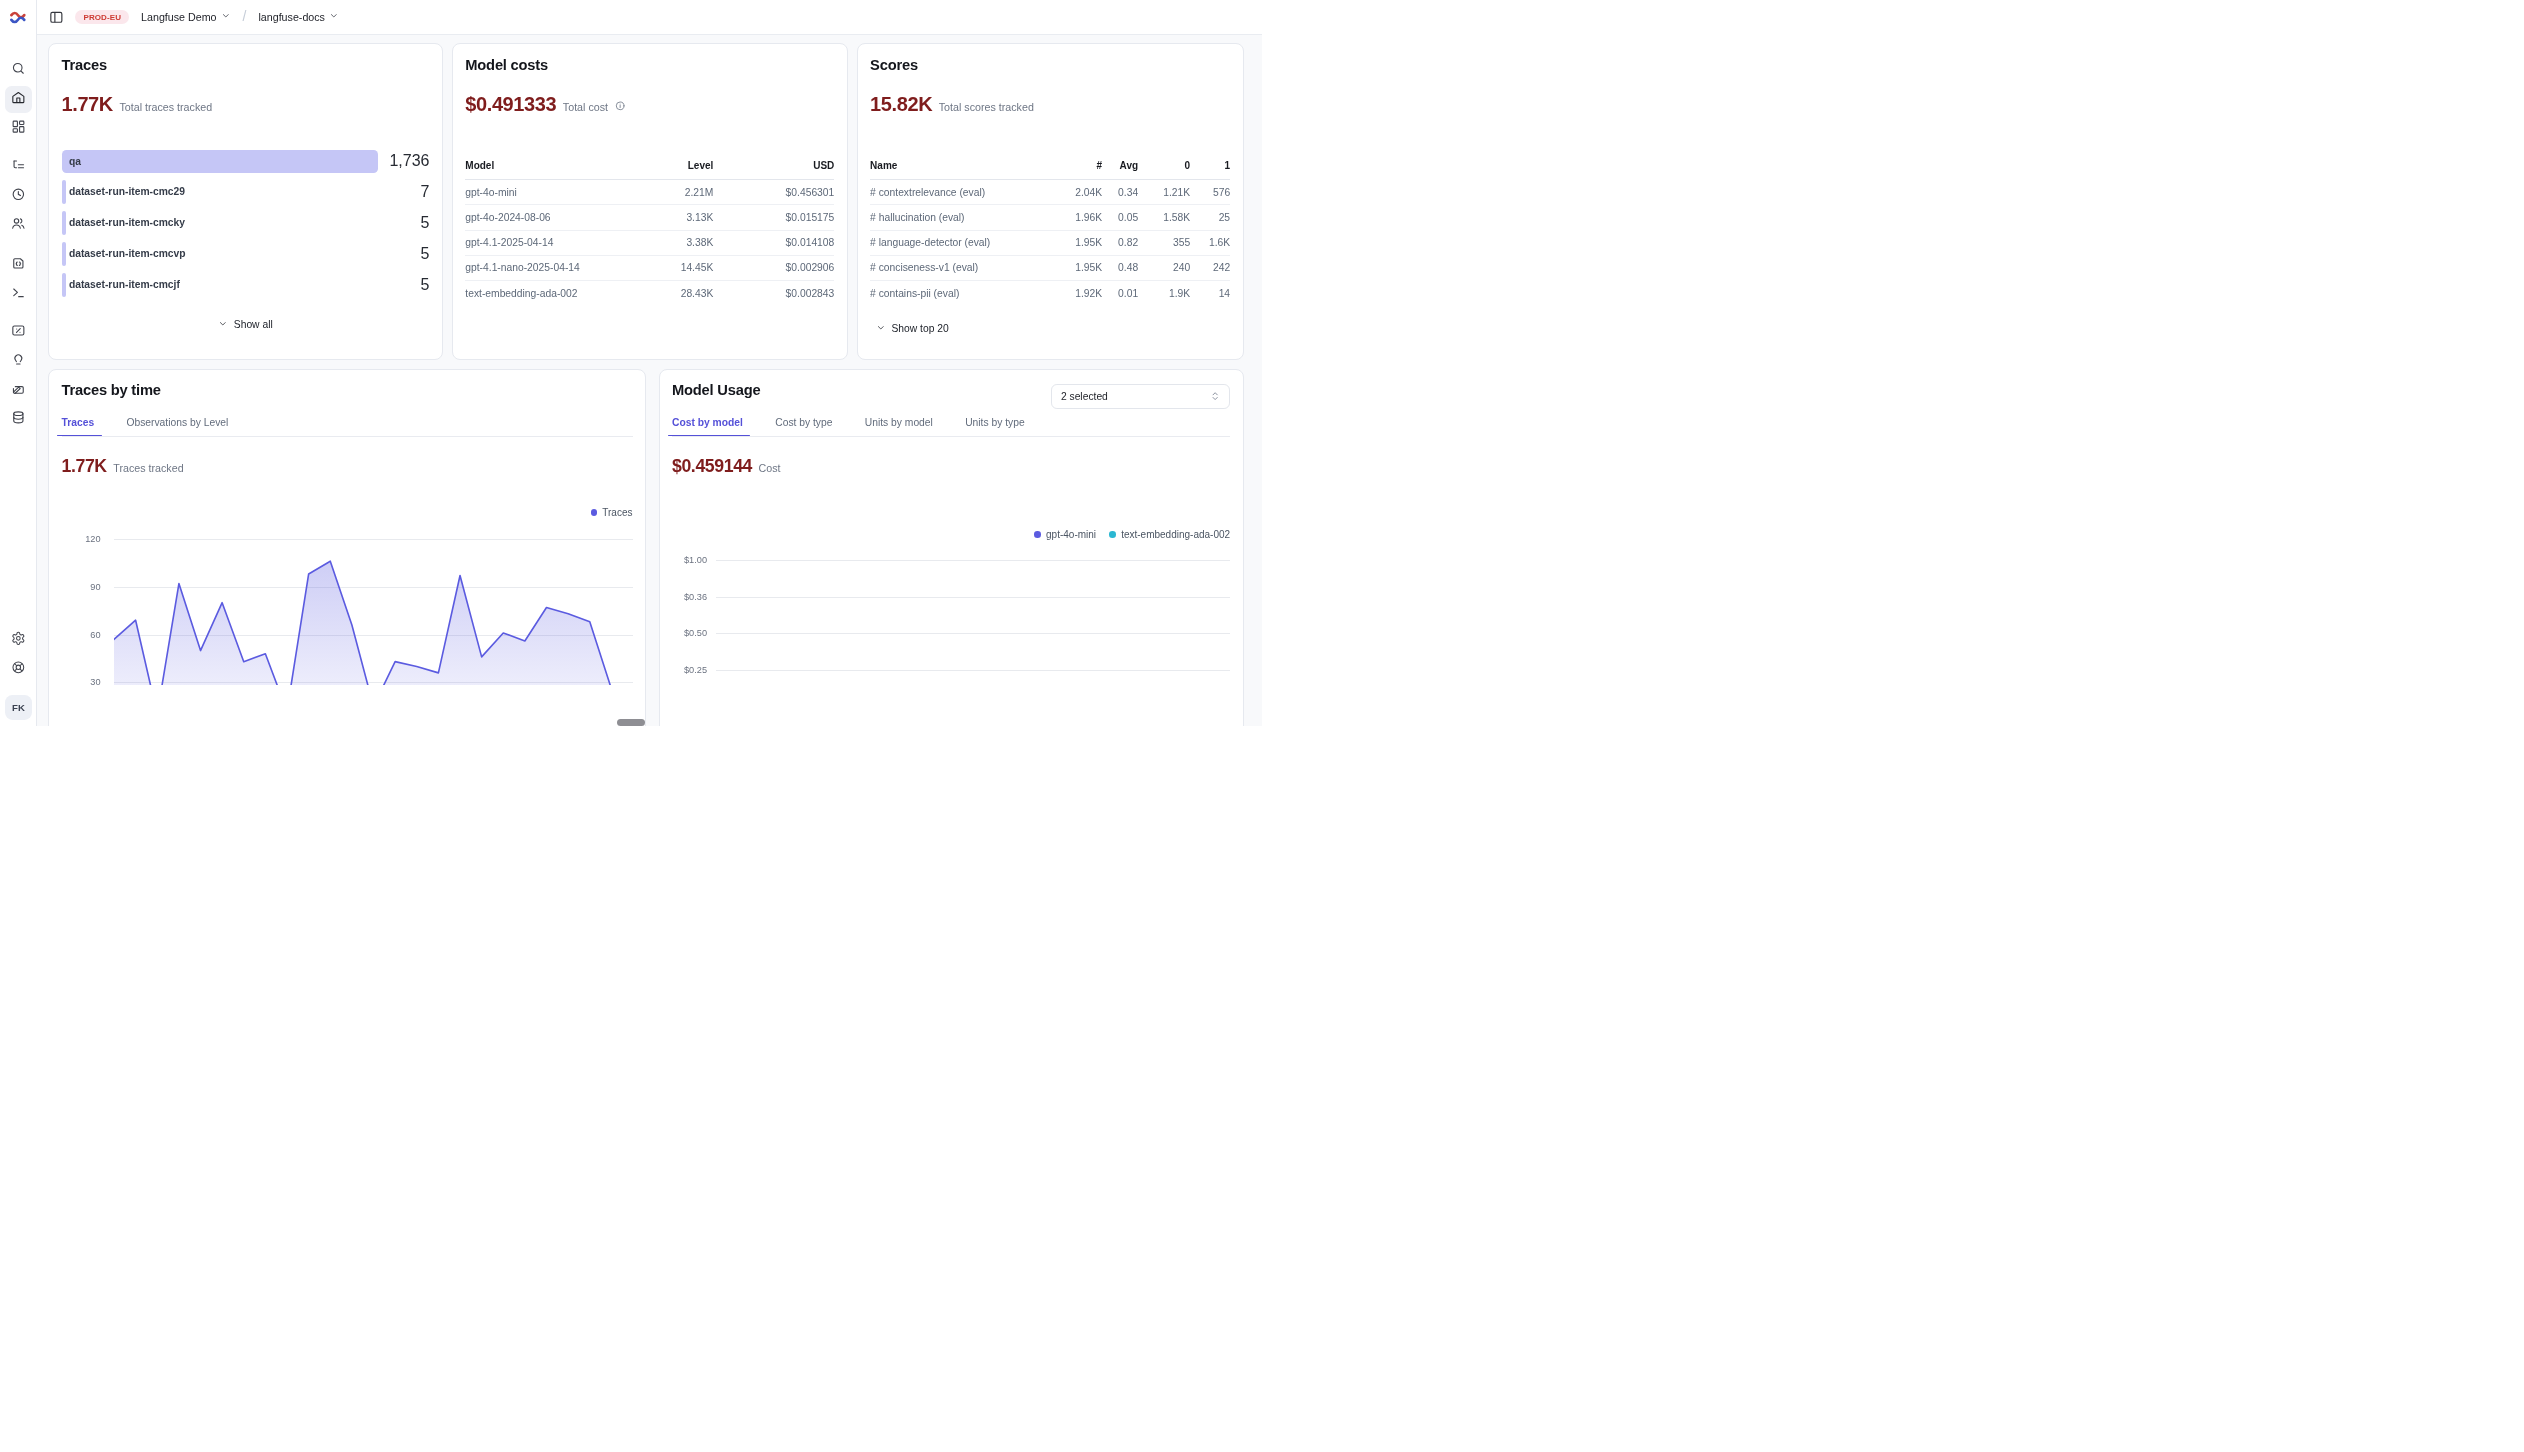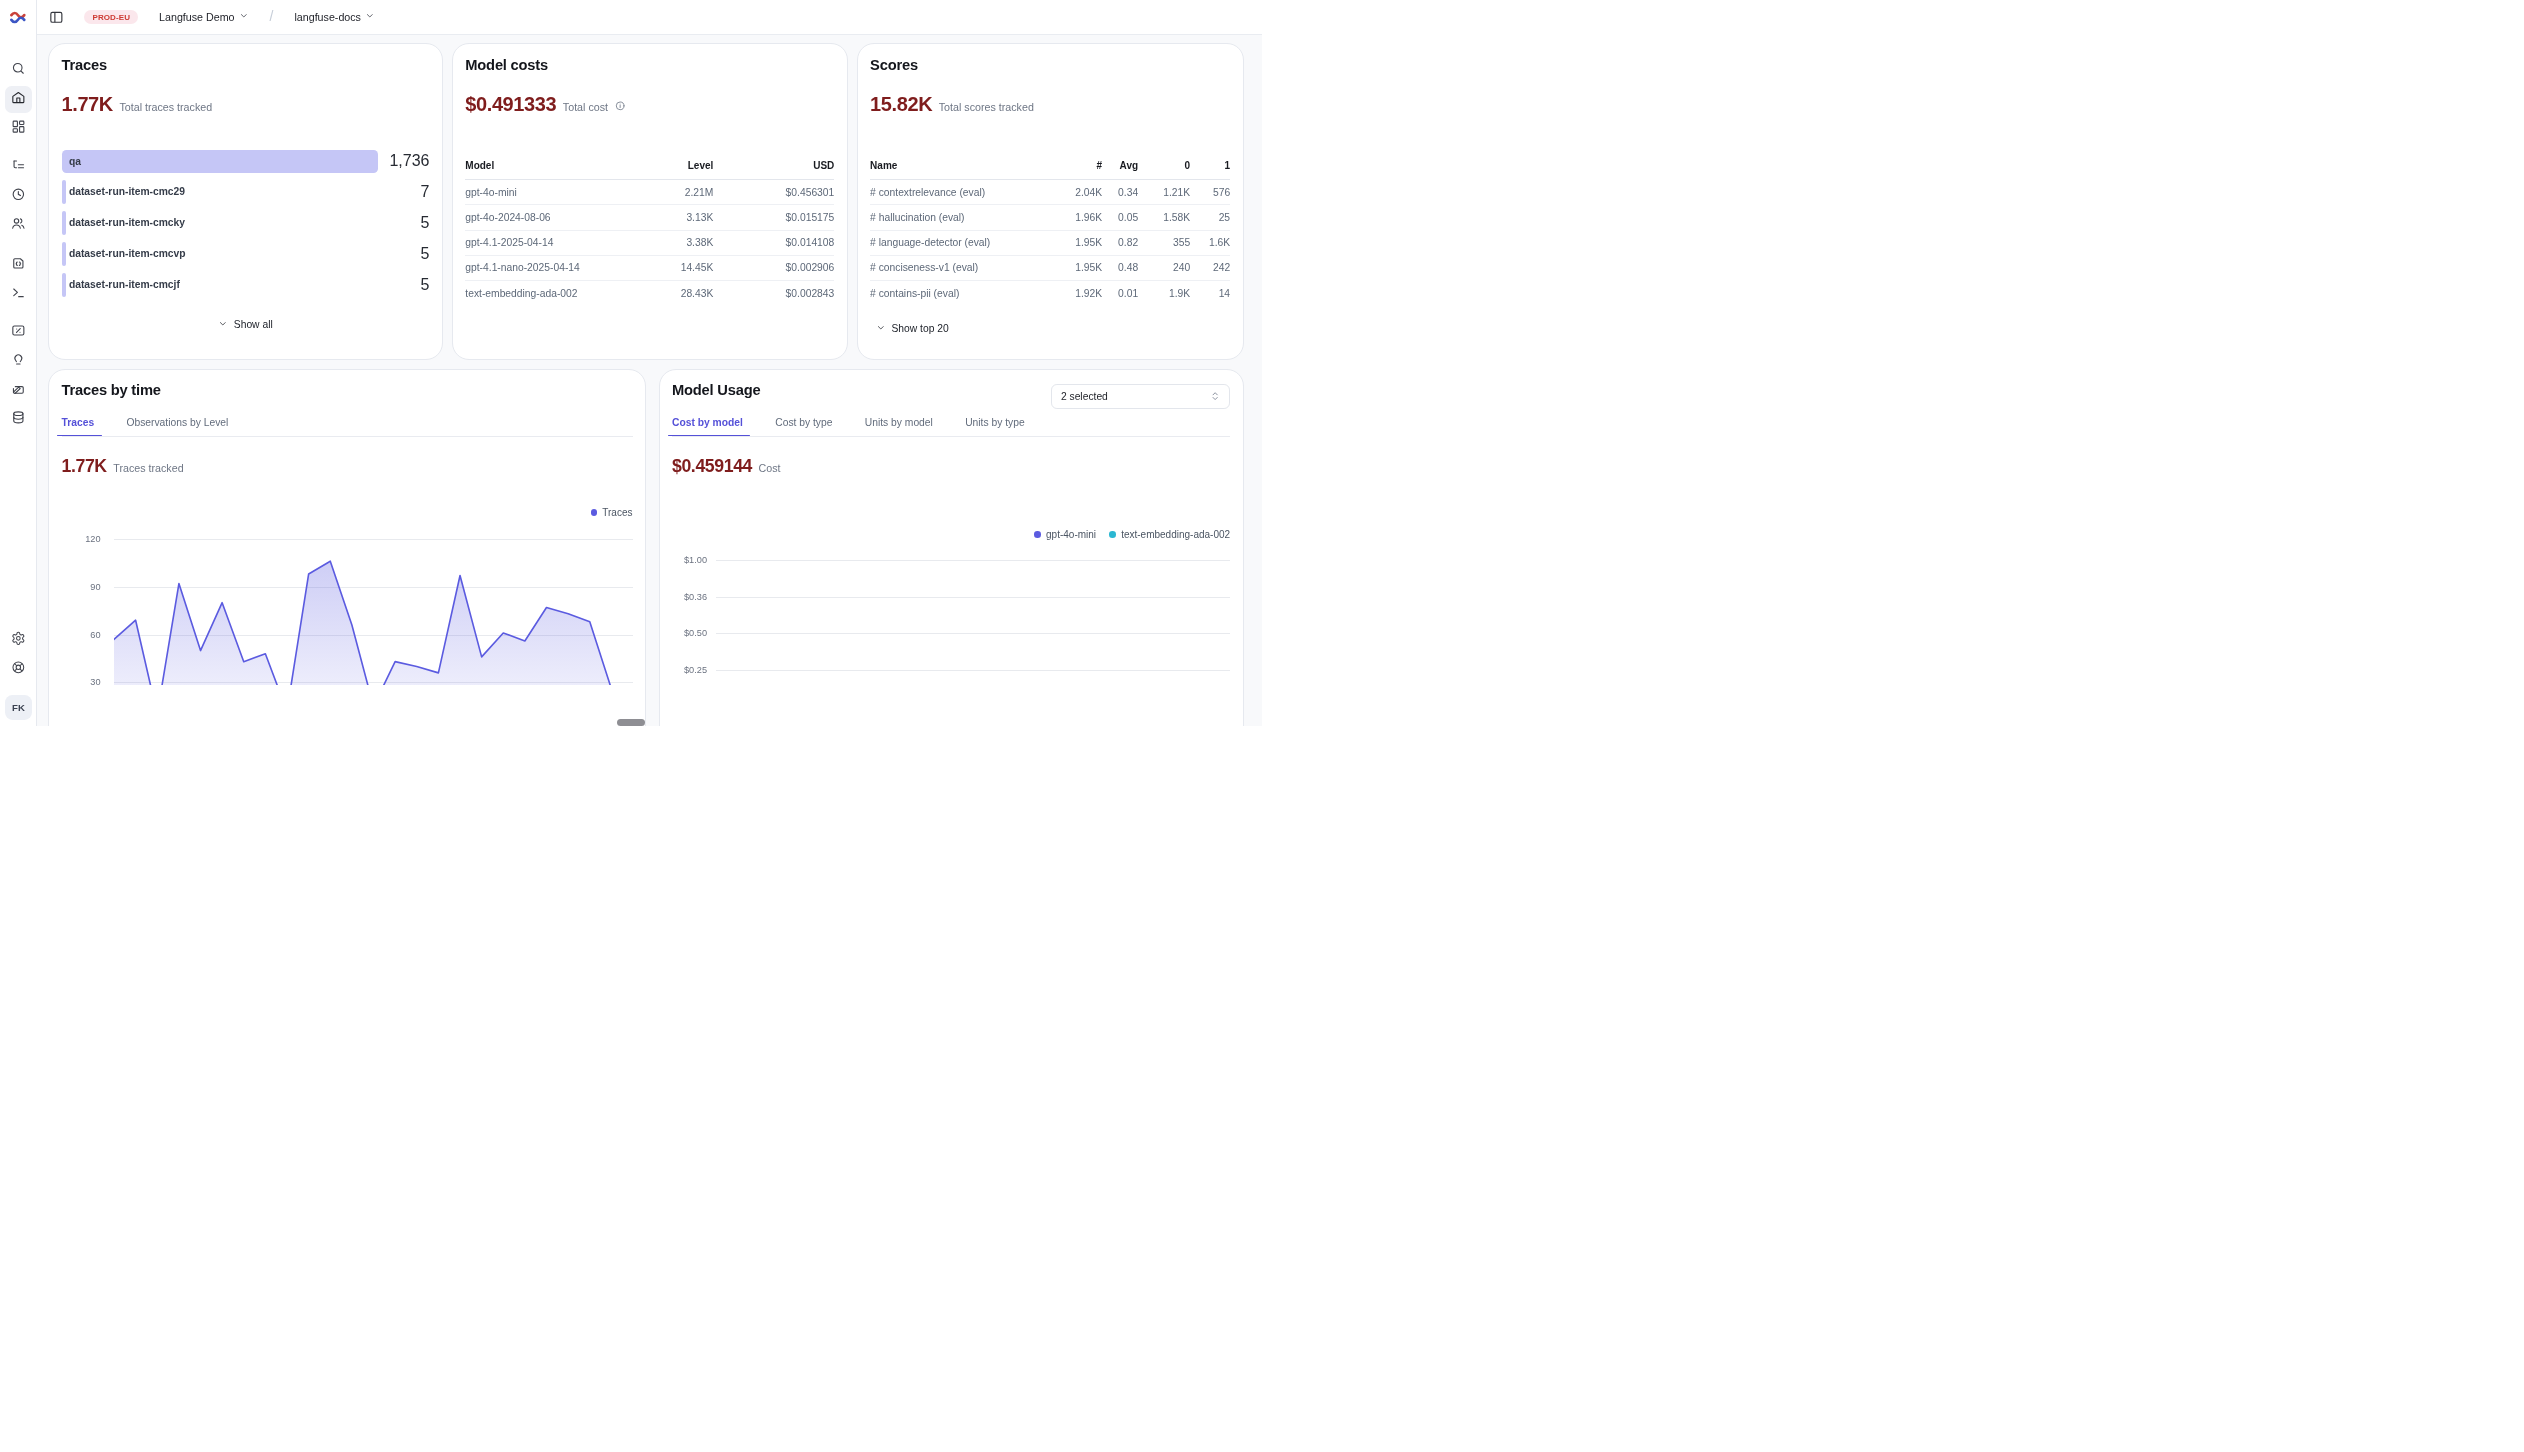--- a/index.html
+++ b/index.html
@@ -27,21 +27,21 @@
   .avatar {
     position: absolute; left: 5.2px; width: 26.5px; height: 25px; border-radius: 7.4px;
     background: #edf0f6; display: flex; align-items: center; justify-content: center;
     font-size: 9.6px; font-weight: 600; color: #3c4352; cursor: pointer;
   }
 
   
   .main { flex: 1; display: flex; flex-direction: column; min-width: 0; }
   .topbar {
     height: 35px; background: #ffffff; border-bottom: 0.7px solid #e9ecf1;
-    display: flex; align-items: center; padding: 0 11.8px; gap: 21px; flex: 0 0 35px;
+    display: flex; align-items: center; padding: 0 11.8px; gap: 12px; flex: 0 0 35px;
   }
   .tog { width: 14.7px; height: 14.7px; color: #35373e; cursor: pointer; display: flex; }
   .env-badge {
     background: #fbe7ec; color: #ce3a33; font-size: 8px; font-weight: 700;
     padding: 2.9px 8px; border-radius: 736px; letter-spacing: 0.1px; cursor: default;
   }
   .crumb { display: flex; align-items: flex-start; gap: 4.4px; font-size: 10.7px; font-weight: 500; color: #1d1f26; cursor: pointer; }
   .crumb svg { width: 9.6px; height: 9.6px; color: #4b4f58; }
   .slash { color: #c6cdd8; font-size: 14px; font-weight: 300; transform: translateY(-0.7px); }
 
@@ -50,21 +50,21 @@
     display: flex; align-items: center; padding: 0 11.8px; flex: 0 0 41px;
   }
   .page-title { font-size: 14px; font-weight: 600; color: #20242c; }
 
   .content { flex: 1; background: #f8f9fb; padding: 8px 18.4px 0 11px; overflow: hidden; }
   .row { display: flex; }
   .row1 { gap: 8.8px; }
   .row2 { gap: 12.5px; margin-top: 8.8px; }
 
   .card {
-    background: #ffffff; border: 0.7px solid #e6e9ef; border-radius: 17px;
+    background: #ffffff; border: 0.7px solid #e6e9ef; border-radius: 8px;
     padding: 12.5px; display: flex; flex-direction: column; position: relative;
   }
   .row1 .card { height: 317px; }
   .row2 .card { height: 412px; }
   .card-traces { width: 395px; }
   .card-costs { width: 396px; }
   .card-scores { flex: 1; }
   .card-tbt { width: 598px; }
   .card-usage { flex: 1; }
 

